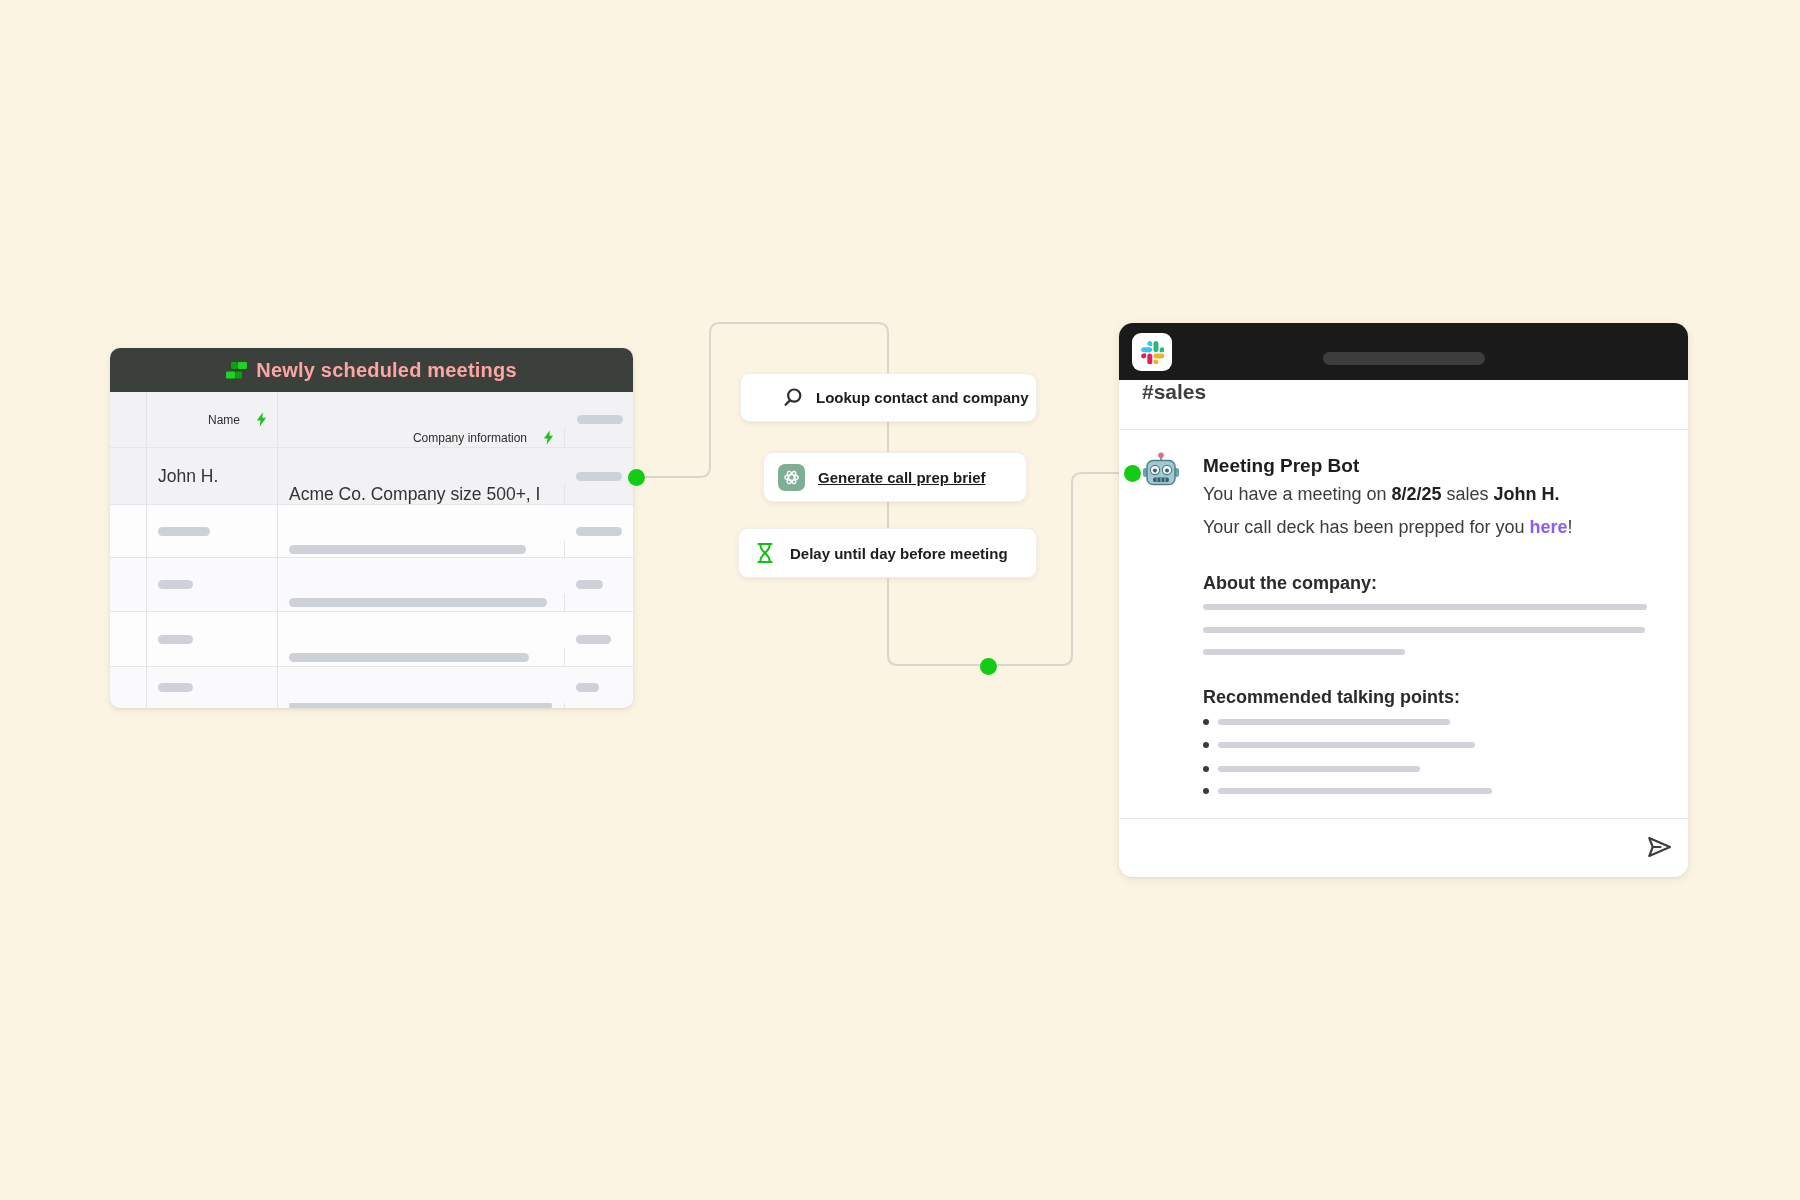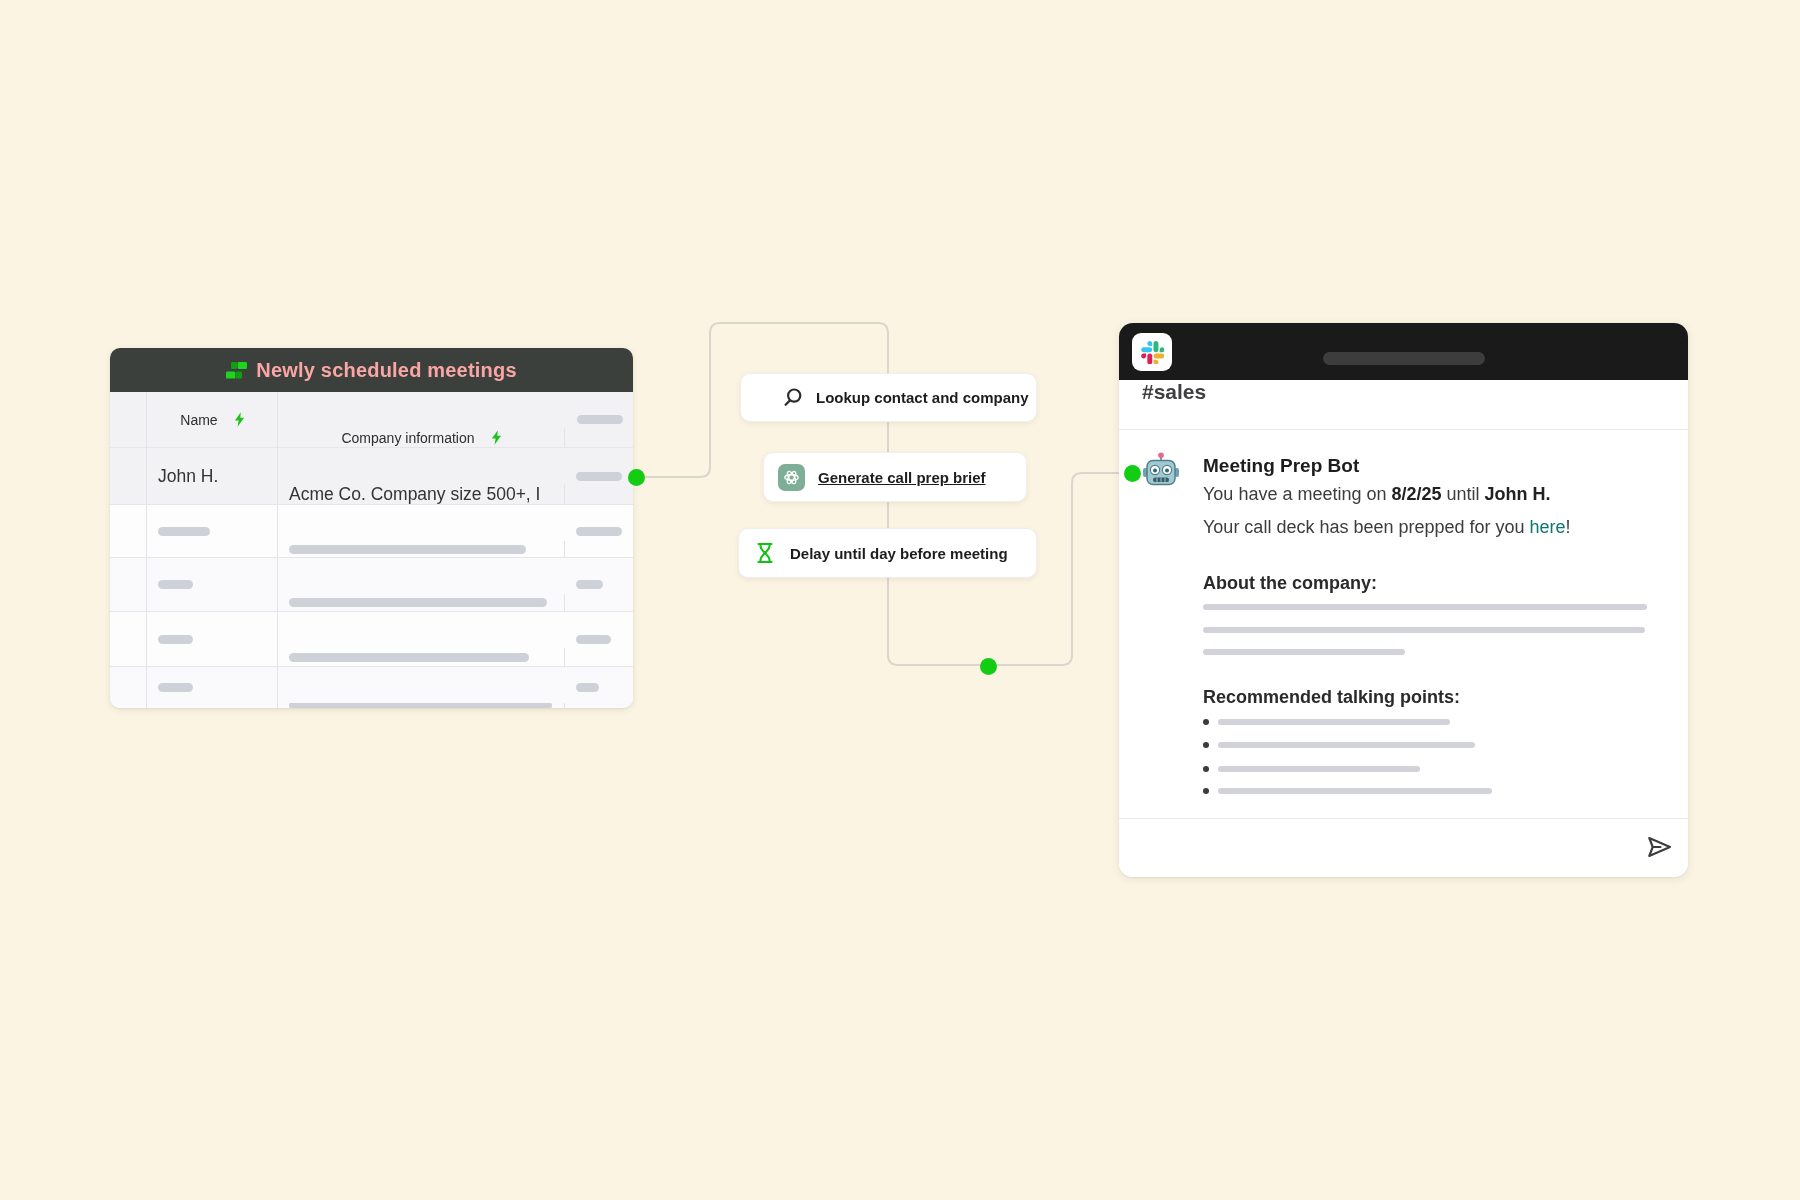--- a/index.html
+++ b/index.html
@@ -13,21 +13,21 @@
   .table-card{position:absolute;left:110px;top:348px;width:523px;height:360px;z-index:2;
     background:#fff;border-radius:10px;overflow:hidden;
     box-shadow:0 2px 6px rgba(60,55,30,.10),0 1px 2px rgba(0,0,0,.05);}
   .tc-titlebar{height:44px;background:#3b403c;display:flex;align-items:center;justify-content:center;gap:9px;}
   .tc-title{color:#fca5a5;font-size:20px;font-weight:700;letter-spacing:.2px;}
   .tc-row{display:flex;box-sizing:border-box;border-bottom:1px solid #e6e6ea;}
   .tc-cell{box-sizing:border-box;border-right:1px solid #e3e3e8;display:flex;align-items:center;
     padding:0 10px 0 11px;overflow:hidden;white-space:nowrap;}
   .c0{width:37px;} .c1{width:131px;} .c2{width:287px;margin-top:36px;} .c3{width:68px;border-right:none;}
   .hdr{background:#f2f2f4;}
-  .hdr .tc-cell{justify-content:center;font-size:14px;color:#2e2e2e;gap:16px;}
+  .hdr .tc-cell{justify-content:flex-end;font-size:12px;color:#2e2e2e;gap:16px;}
   .rowhl{background:#f2f2f5;}
   .row-even{background:#fdfdfe;} .row-odd{background:#fafafc;}
   .cell-text{font-size:17.5px;color:#333;}
   .pill{height:9px;border-radius:5px;background:#cfd1d9;flex:0 0 auto;}
 
   
   .step-card{position:absolute;z-index:2;background:#fff;border:1px solid #efefec;border-radius:10px;
     display:flex;align-items:center;gap:13px;padding-left:14px;box-sizing:border-box;
     box-shadow:0 2px 5px rgba(60,55,30,.08);font-size:15px;font-weight:700;color:#1d1d1d;}
   #step1{left:740px;top:373px;width:297px;height:49px;padding-left:40px;}
@@ -47,21 +47,21 @@
   .sp-logo-tile{position:absolute;left:13px;top:10px;width:40px;height:38px;background:#fff;border-radius:9px;
     display:flex;align-items:center;justify-content:center;}
   .sp-title-pill{position:absolute;left:204px;top:29px;width:162px;height:13px;border-radius:7px;background:#3d3d3d;}
   .sp-channel-row{position:absolute;left:0;top:57px;width:100%;height:50px;border-bottom:1px solid #e9e9ec;
     display:flex;padding-left:23px;box-sizing:border-box;}
   .sp-channel{font-size:21px;font-weight:700;color:#3f3f42;}
   .sp-abs{position:absolute;}
   .bot-name{font-size:19px;font-weight:700;color:#1d1d1d;}
   .msg-line{font-size:18px;color:#3c3c3c;}
   .msg-line b{color:#222;}
-  .msg-link{color:#0f766e;}
+  .msg-link{color:#8b5cf6;font-weight:bold;}
   .msg-head{font-size:18px;font-weight:700;color:#2a2a2a;}
   .sbar{position:absolute;height:6px;border-radius:3px;background:#d2d3da;}
   .bdot{position:absolute;width:6px;height:6px;border-radius:50%;background:#3b3b3b;}
   .sp-input-row{position:absolute;left:0;top:495px;width:100%;height:59px;border-top:1px solid #e9e9ec;background:#fff;}
   .send-wrap{position:absolute;right:14px;top:13px;width:30px;height:30px;}
 </style>
 </head>
 <body>
 
 <div id="canvas">
@@ -232,21 +232,21 @@
         <rect x="12" y="27.5" width="16" height="4.6" rx="2.2" fill="#3c5b63"></rect>
         <line x1="16" y1="27.8" x2="16" y2="31.8" stroke="#9fcad3" stroke-width="1"></line>
         <line x1="20" y1="27.8" x2="20" y2="31.8" stroke="#9fcad3" stroke-width="1"></line>
         <line x1="24" y1="27.8" x2="24" y2="31.8" stroke="#9fcad3" stroke-width="1"></line>
       </svg>
     </div>
 
     <div class="sp-abs bot-name" style="left:84px;top:132px">Meeting Prep Bot</div>
 
     <div class="sp-abs msg-line" style="left:84px;top:161px">
-      <span>You have a meeting on </span><b>8/2/25</b><span> until </span><b>John H.</b>
+      <span>You have a meeting on </span><b>8/2/25</b><span> sales </span><b>John H.</b>
     </div>
 
     <div class="sp-abs msg-line" style="left:84px;top:194px">
       <span>Your call deck has been prepped for you </span><span class="msg-link">here</span><span>!</span>
     </div>
 
     <div class="sp-abs msg-head" style="left:84px;top:250px">About the company:</div>
     <div class="sbar" style="left:84px;top:281px;width:444px"></div>
     <div class="sbar" style="left:84px;top:304px;width:442px"></div>
     <div class="sbar" style="left:84px;top:326px;width:202px"></div>

